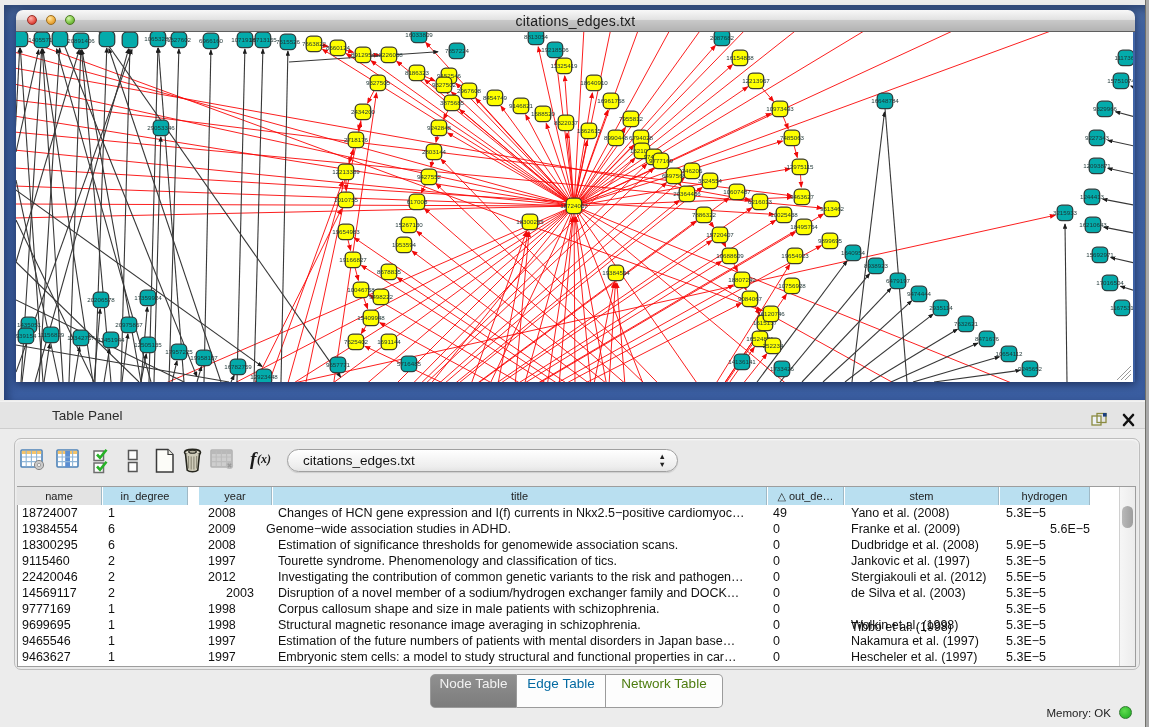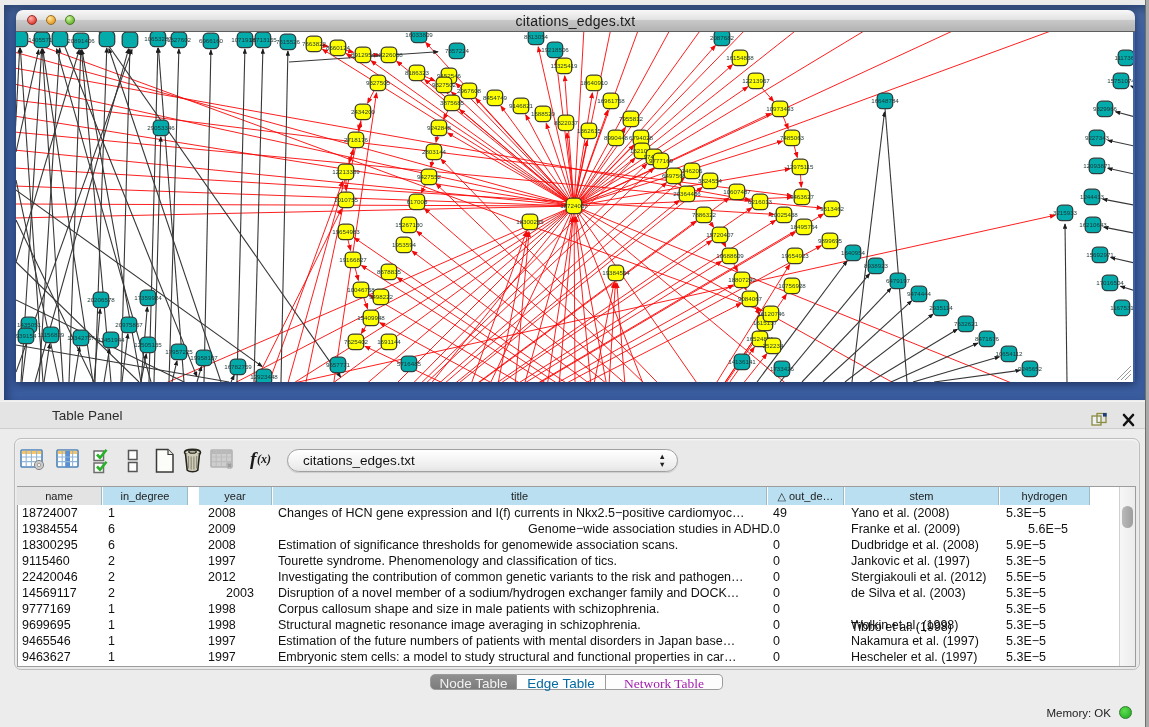--- a/index.html
+++ b/index.html
@@ -37,21 +37,21 @@
   background:#fff; border:1px solid #9d9d9d; }
 .hcell { position:absolute; top:487px; height:18px; border-right:1px solid #9fb9c6;
   font-size:11px; color:#222; text-align:center; line-height:18px; overflow:hidden; }
 .cell { position:absolute; height:16px; font-size:12.5px; color:#101010; line-height:16px;
   white-space:nowrap; overflow:hidden; }
 #sbar { position:absolute; left:1119px; top:487px; width:16px; height:179px;
   background:linear-gradient(90deg,#f6f6f6,#ececec); border-left:1px solid #d0d0d0; }
 #thumb { position:absolute; left:1121.5px; top:506px; width:11px; height:22px; border-radius:6px;
   background:linear-gradient(90deg,#b9b9b9,#9e9e9e); }
 #tabs { position:absolute; left:430px; top:674px; height:19px; }
-.tab { position:absolute; top:0; height:16px; font-size:13.5px; line-height:18px;
+.tab { position:absolute; top:0; height:34px; font-size:13.5px; line-height:18px;
   text-align:center; border:1px solid #9b9b9b; }
 #memory { position:absolute; right:38px; top:707px; font-size:11.5px; color:#222; }
 #memdot { position:absolute; right:17px; top:706px; width:13px; height:13px; border-radius:50%;
   background:radial-gradient(circle at 40% 35%, #5fdd4f,#2eb82e 70%,#24a024);
   border:1.5px solid #2f7a2f; }
 </style></head>
 <body>
 <div id="desktop">
   <div id="win">
     <div id="titlebar">
@@ -624,24 +624,24 @@
 <div class="cell" style="left:22px;top:505px;width:80px;text-align:left">18724007</div>
 <div class="cell" style="left:108px;top:505px;width:90px;text-align:left">1</div>
 <div class="cell" style="left:208px;top:505px;width:64px;text-align:left">2008</div>
 <div class="cell" style="left:278px;top:505px;width:489px;text-align:left">Changes of HCN gene expression and I(f) currents in Nkx2.5−positive cardiomyoc…</div>
 <div class="cell" style="left:773px;top:505px;width:71px;text-align:left">49</div>
 <div class="cell" style="left:851px;top:505px;width:147px;text-align:left">Yano et al. (2008)</div>
 <div class="cell" style="left:1006px;top:505px;width:84px;text-align:left">5.3E−5</div>
 <div class="cell" style="left:22px;top:521px;width:80px;text-align:left">19384554</div>
 <div class="cell" style="left:108px;top:521px;width:90px;text-align:left">6</div>
 <div class="cell" style="left:208px;top:521px;width:64px;text-align:left">2009</div>
-<div class="cell" style="left:284px;top:521px;width:489px;text-align:right">Genome−wide association studies in ADHD.</div>
+<div class="cell" style="left:266px;top:521px;width:489px;text-align:left">Genome−wide association studies in ADHD.</div>
 <div class="cell" style="left:773px;top:521px;width:71px;text-align:left">0</div>
 <div class="cell" style="left:851px;top:521px;width:147px;text-align:left">Franke et al. (2009)</div>
-<div class="cell" style="left:1006px;top:521px;width:84px;text-align:center">5.6E−5</div>
+<div class="cell" style="left:1006px;top:521px;width:84px;text-align:right">5.6E−5</div>
 <div class="cell" style="left:22px;top:537px;width:80px;text-align:left">18300295</div>
 <div class="cell" style="left:108px;top:537px;width:90px;text-align:left">6</div>
 <div class="cell" style="left:208px;top:537px;width:64px;text-align:left">2008</div>
 <div class="cell" style="left:278px;top:537px;width:489px;text-align:left">Estimation of significance thresholds for genomewide association scans.</div>
 <div class="cell" style="left:773px;top:537px;width:71px;text-align:left">0</div>
 <div class="cell" style="left:851px;top:537px;width:147px;text-align:left">Dudbridge et al. (2008)</div>
 <div class="cell" style="left:1006px;top:537px;width:84px;text-align:left">5.9E−5</div>
 <div class="cell" style="left:22px;top:553px;width:80px;text-align:left">9115460</div>
 <div class="cell" style="left:108px;top:553px;width:90px;text-align:left">2</div>
 <div class="cell" style="left:208px;top:553px;width:64px;text-align:left">1997</div>
@@ -689,17 +689,17 @@
 <div class="cell" style="left:208px;top:649px;width:64px;text-align:left">1997</div>
 <div class="cell" style="left:278px;top:649px;width:489px;text-align:left">Embryonic stem cells: a model to study structural and functional properties in car…</div>
 <div class="cell" style="left:773px;top:649px;width:71px;text-align:left">0</div>
 <div class="cell" style="left:851px;top:649px;width:147px;text-align:left">Hescheler et al. (1997)</div>
 <div class="cell" style="left:1006px;top:649px;width:84px;text-align:left">5.3E−5</div>
 <div id="sbar"></div>
 <div id="thumb"></div>
 <div id="tabs">
   <div class="tab" style="left:0;width:87px;background:linear-gradient(180deg,#909090,#7c7c7c);color:#f2f2f2;border-radius:5px 0 0 5px;">Node Table</div>
   <div class="tab" style="left:87px;width:89px;background:#fdfdfd;color:#0369a1;border-left:0;">Edge Table</div>
-  <div class="tab" style="left:176px;width:117px;background:#fdfdfd;color:#a21caf;border-left:0;border-radius:0 5px 5px 0;font-family:Liberation Serif, serif;">Network Table</div>
+  <div class="tab" style="left:176px;width:117px;background:#fdfdfd;color:#4d7c0f;border-left:0;border-radius:0 5px 5px 0;">Network Table</div>
 </div>
 <div id="memory">Memory: OK</div>
 <div id="memdot"></div>
 <div id="rstrip"></div>
 
 </body></html>

